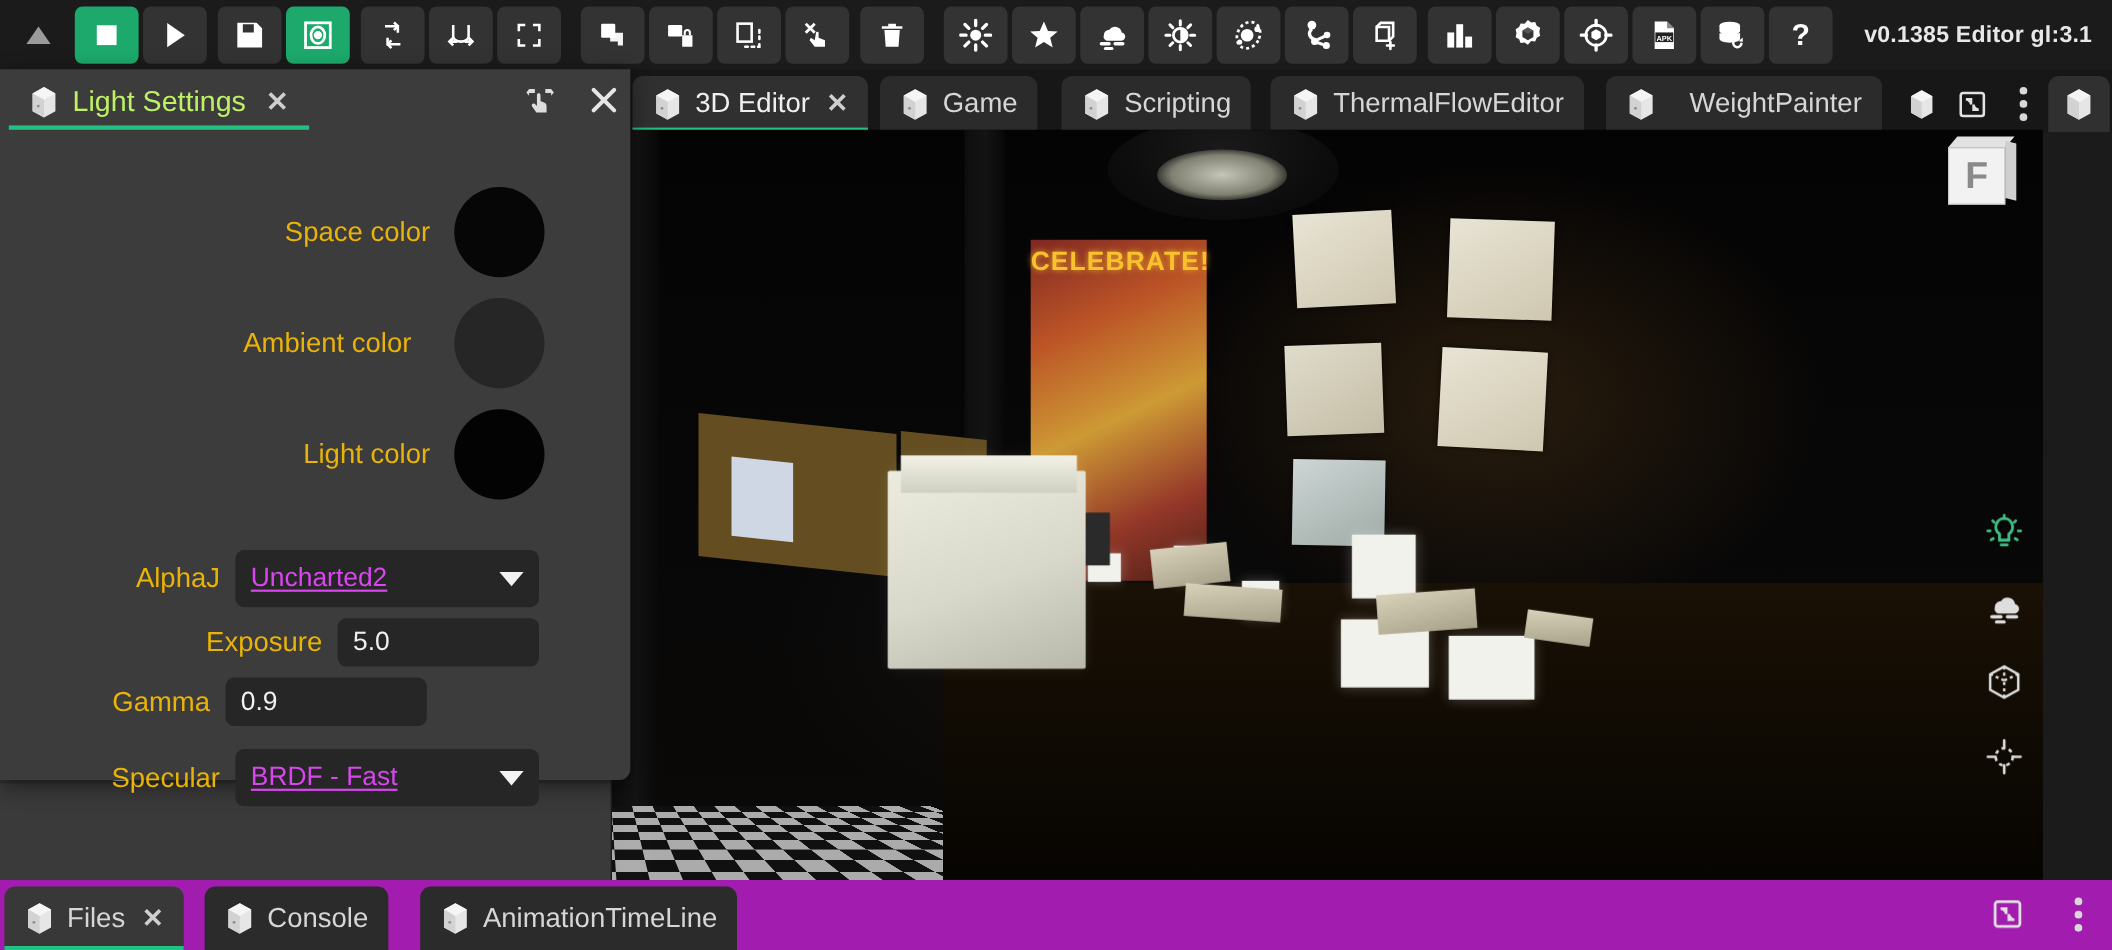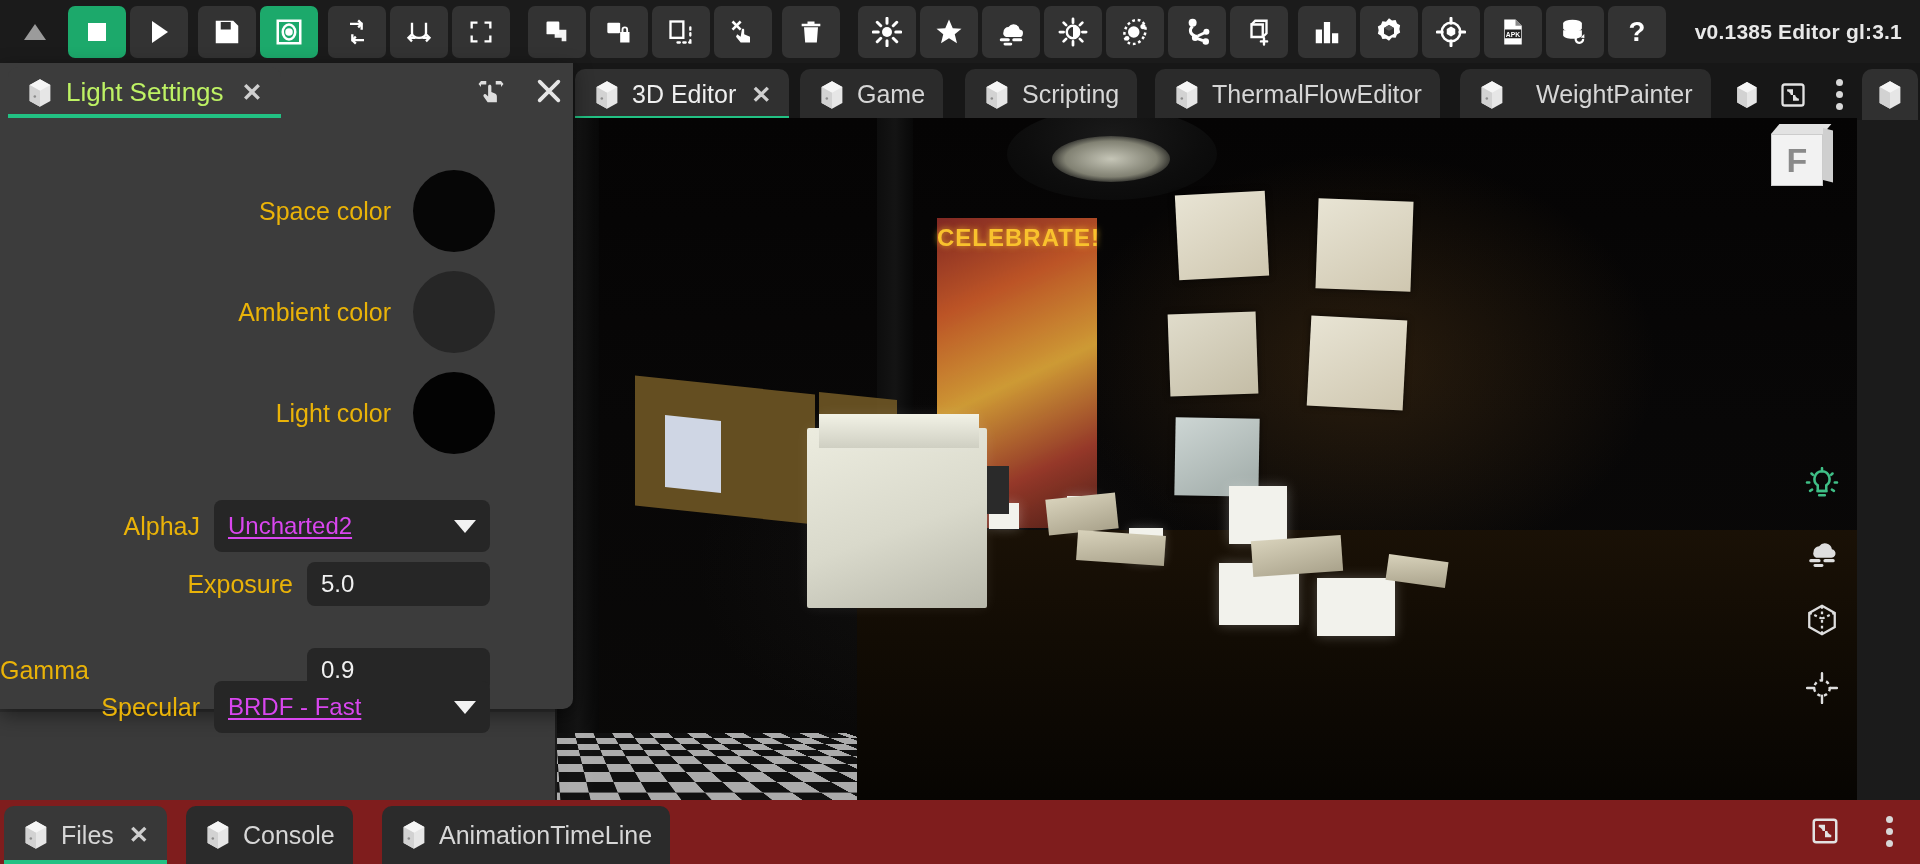--- a/index.html
+++ b/index.html
@@ -243,21 +243,21 @@
     color:#d946ef; font-size: 24px; text-decoration: underline; text-underline-offset: 3px;
   }
   .caret {
     width: 0; height: 0; border-left: 11px solid transparent; border-right: 11px solid transparent;
     border-top: 13px solid #f2f2f2;
   }
 
   
   .bottombar {
     position:absolute; left:0; bottom:0; width: 1920px; height: 64px;
-    background: #7f1d1d;
+    background: #a21caf;
   }
   .btab {
     position:absolute; top: 6px; height: 58px;
     display:flex; align-items:center; gap: 11px; padding: 0 18px;
     background:#2b2b2b; border-radius: 10px 10px 0 0; cursor:pointer; white-space:nowrap;
   }
   .btab .tab-label { color:#d6d6d6; font-size: 25px; }
   .btab.active { background:#383838; }
   .btab.active::after {
     content:""; position:absolute; left:0; right:0; bottom:0; height:4px; background:#22c183;
@@ -710,21 +710,21 @@
       </div>
     </div>
 
     <div class="panel-body">
 
       <div class="row" style="left:0;top:52px;width:573px;justify-content:flex-end;gap:22px;padding-right:78px;">
         <span class="row-label">Space color</span>
         <span class="swatch" style="background:#060606;"></span>
       </div>
 
-      <div class="row" style="left:0;top:153px;width:573px;justify-content:flex-end;gap:22px;padding-right:78px;padding-left:48px;">
+      <div class="row" style="left:0;top:153px;width:573px;justify-content:flex-end;gap:39px;padding-right:78px;padding-left:48px;">
         <span class="row-label">Ambient color</span>
         <span class="swatch" style="background:#262626;"></span>
       </div>
 
       <div class="row" style="left:0;top:254px;width:573px;justify-content:flex-end;gap:22px;padding-right:78px;">
         <span class="row-label">Light color</span>
         <span class="swatch" style="background:#030303;"></span>
       </div>
 
       <div class="row" style="left:0;top:382px;width:573px;justify-content:flex-end;gap:14px;padding-right:83px;">
@@ -735,21 +735,21 @@
         </span>
       </div>
 
       <div class="row" style="left:0;top:444px;width:573px;justify-content:flex-end;gap:14px;padding-right:83px;">
         <span class="row-label">Exposure</span>
         <span class="field" style="width:183px;">
           <span>5.0</span>
         </span>
       </div>
 
-      <div class="row" style="left:0;top:498px;width:573px;justify-content:space-between;gap:14px;padding-right:83px;margin-top:32px;">
+      <div class="row" style="left:0;top:498px;width:573px;justify-content:center;gap:14px;padding-right:83px;">
         <span class="row-label">Gamma</span>
         <span class="field" style="width:183px;">
           <span>0.9</span>
         </span>
       </div>
 
       <div class="row" style="left:0;top:563px;width:573px;justify-content:flex-end;gap:14px;padding-right:83px;">
         <span class="row-label">Specular</span>
         <span class="select" style="width:276px;">
           <span class="sel-val">BRDF - Fast</span>

